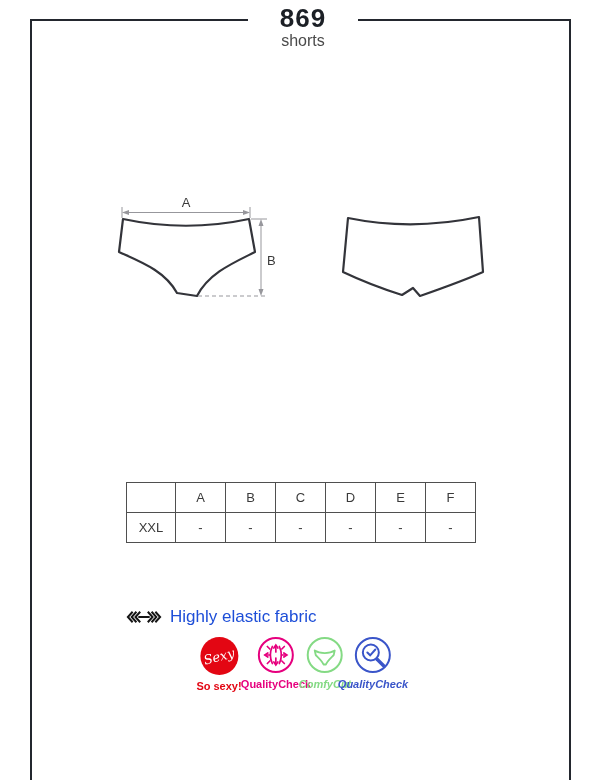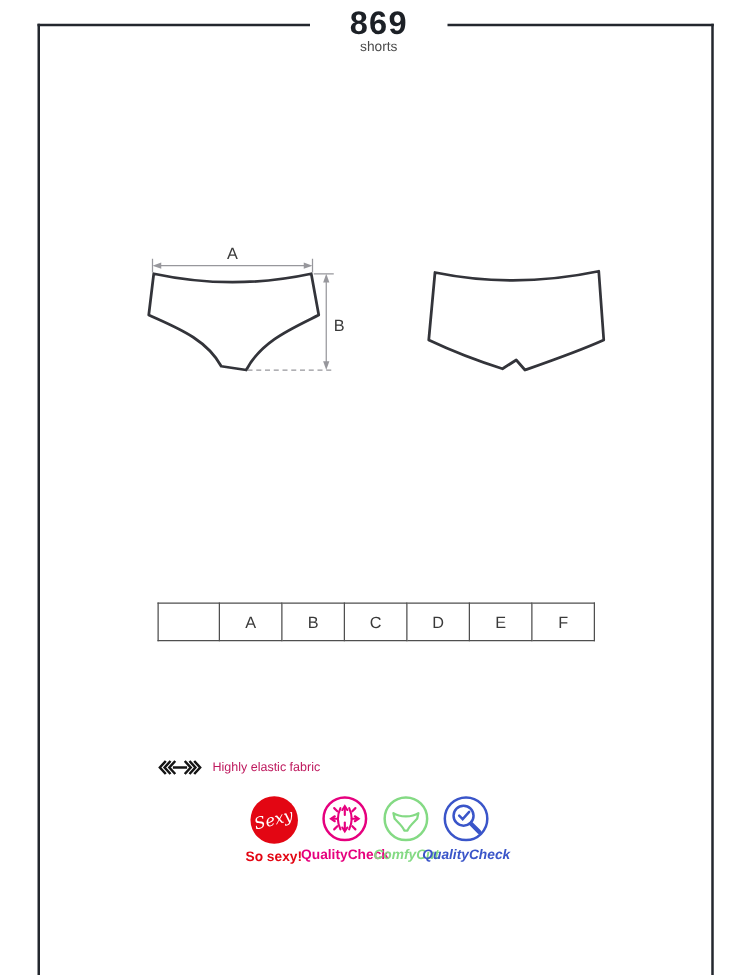--- a/index.html
+++ b/index.html
@@ -9,39 +9,39 @@
   
   .frame-line{position:absolute;background:#23272e;}
   .frame-left{left:30px;top:19px;width:2px;height:761px;}
   .frame-right{left:569px;top:19px;width:2px;height:761px;}
   .frame-top-left{left:30px;top:19px;width:218px;height:2px;}
   .frame-top-right{left:358px;top:19px;width:213px;height:2px;}
 
   
   .title-block{position:absolute;left:248px;top:5px;width:110px;text-align:center;}
   .title{font-size:26px;font-weight:bold;color:#1c2026;letter-spacing:1px;line-height:1.05;}
-  .subtitle{font-size:11px;color:#4a4a4a;margin-top:0px;}
+  .subtitle{font-size:16px;color:#4a4a4a;margin-top:0px;}
 
   
   .drawings{position:absolute;left:100px;top:190px;}
   .garment{fill:none;stroke:#33343a;stroke-width:2.2;stroke-linejoin:round;}
   .dim{stroke:#97979c;stroke-width:1;fill:none;}
   .dimfill{fill:#97979c;stroke:none;}
   .dimlabel{font-family:"Liberation Sans",sans-serif;font-size:13px;fill:#3a3a3a;}
 
   
   table.size-table{position:absolute;left:126px;top:482px;border-collapse:collapse;table-layout:fixed;}
   .size-table td,.size-table th{border:1px solid #4f4f4f;height:29px;padding:0;text-align:center;
     vertical-align:middle;font-size:13px;font-weight:normal;color:#3a3a3a;background:#fff;}
   .size-table .c0{width:48px;}
   .size-table .c{width:49px;}
 
   
   .elastic-note{position:absolute;left:126px;top:607px;display:flex;align-items:center;gap:8px;}
-  .elastic-note .txt{font-size:10px;color:#be185d;}
+  .elastic-note .txt{font-size:17px;color:#1d4ed8;}
 
   
   .badge{position:absolute;top:637px;display:flex;flex-direction:column;align-items:center;transform:translateX(-50%);}
   .badge .label{margin-top:5px;font-size:11px;font-weight:bold;white-space:nowrap;}
   .circle{width:36px;height:36px;border-radius:50%;display:flex;align-items:center;justify-content:center;box-sizing:border-box;}
   .b-sexy{left:219px;}
   .b-sexy .circle{width:38px;height:38px;background:#e30613;}
   .b-sexy .script{color:#fff;font-family:"DejaVu Serif",serif;font-style:italic;font-size:13px;transform:rotate(-14deg);}
   .b-sexy .label{color:#e30613;}
   .b-multi{left:276px;}
@@ -97,20 +97,29 @@
   <table class="size-table">
     <tbody>
         <tr>
       <th class="c0"></th>
       <th class="c">A</th>
       <th class="c">B</th>
       <th class="c">C</th>
       <th class="c">D</th>
       <th class="c">E</th>
       <th class="c">F</th>
+    </tr>
+    <tr>
+      <td>XXL</td>
+      <td>-</td>
+      <td>-</td>
+      <td>-</td>
+      <td>-</td>
+      <td>-</td>
+      <td>-</td>
     </tr>
   </tbody>
     </table>
 
   <div class="elastic-note">
     <svg width="36" height="14" viewBox="0 0 38 13">
       <g fill="none" stroke="#151515" stroke-width="2.1">
         <polyline points="7,1 2,6.5 7,12"></polyline>
         <polyline points="11,1 6,6.5 11,12"></polyline>
         <polyline points="15,1 10,6.5 15,12"></polyline>

